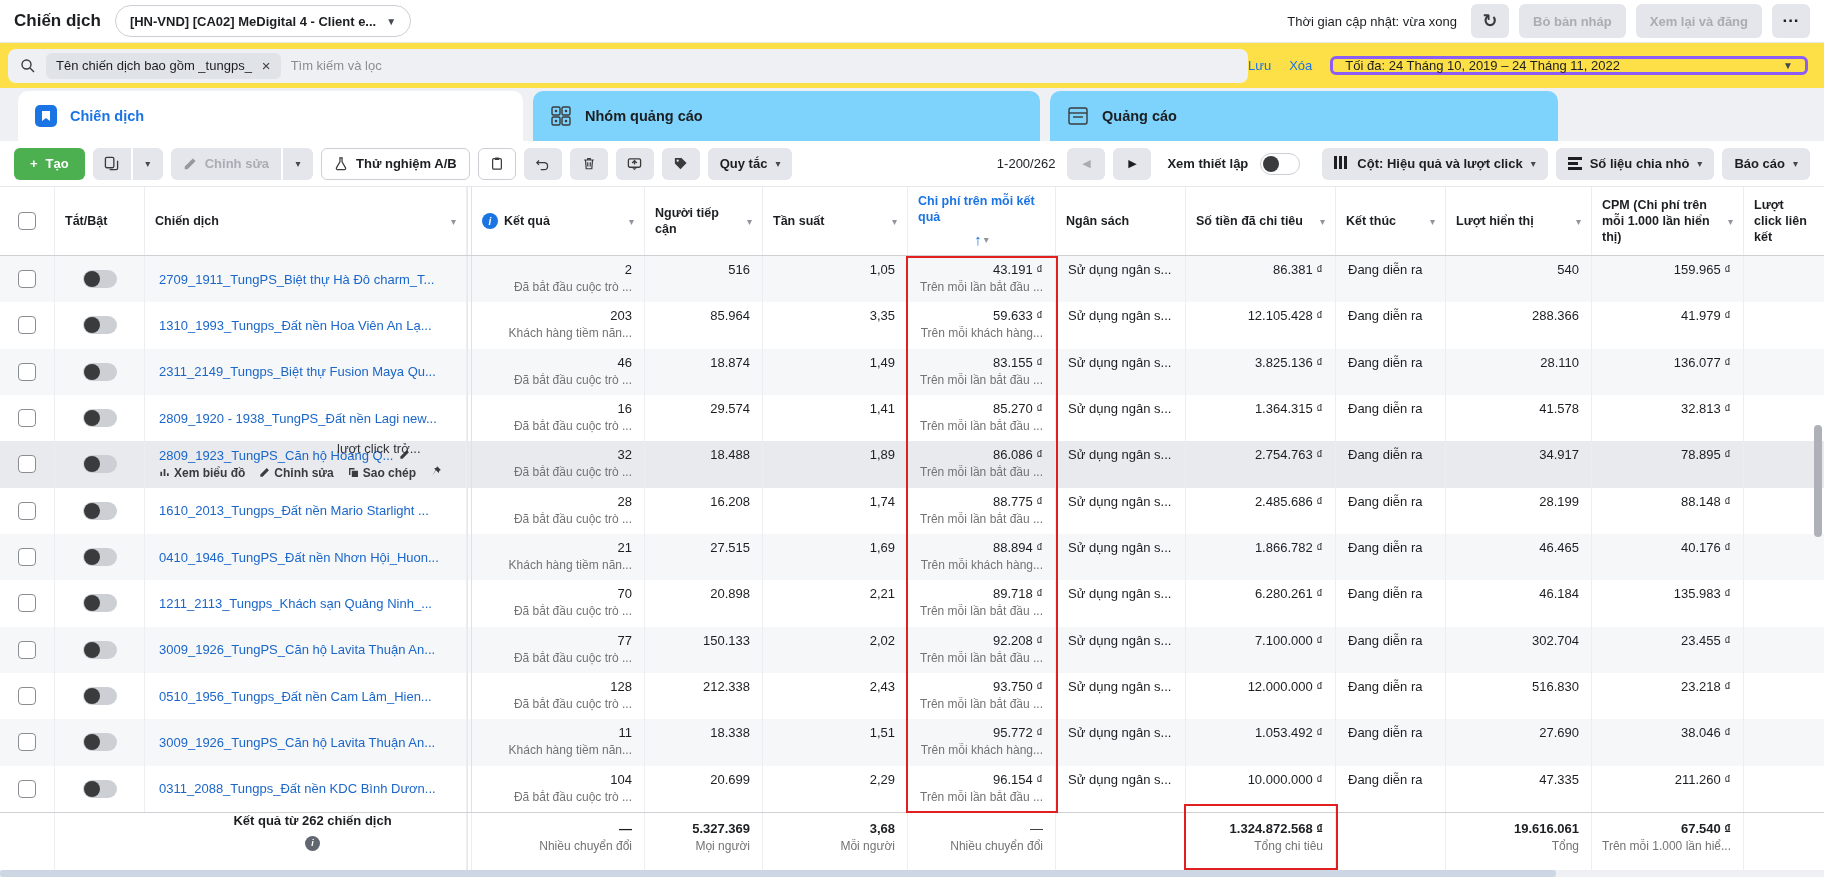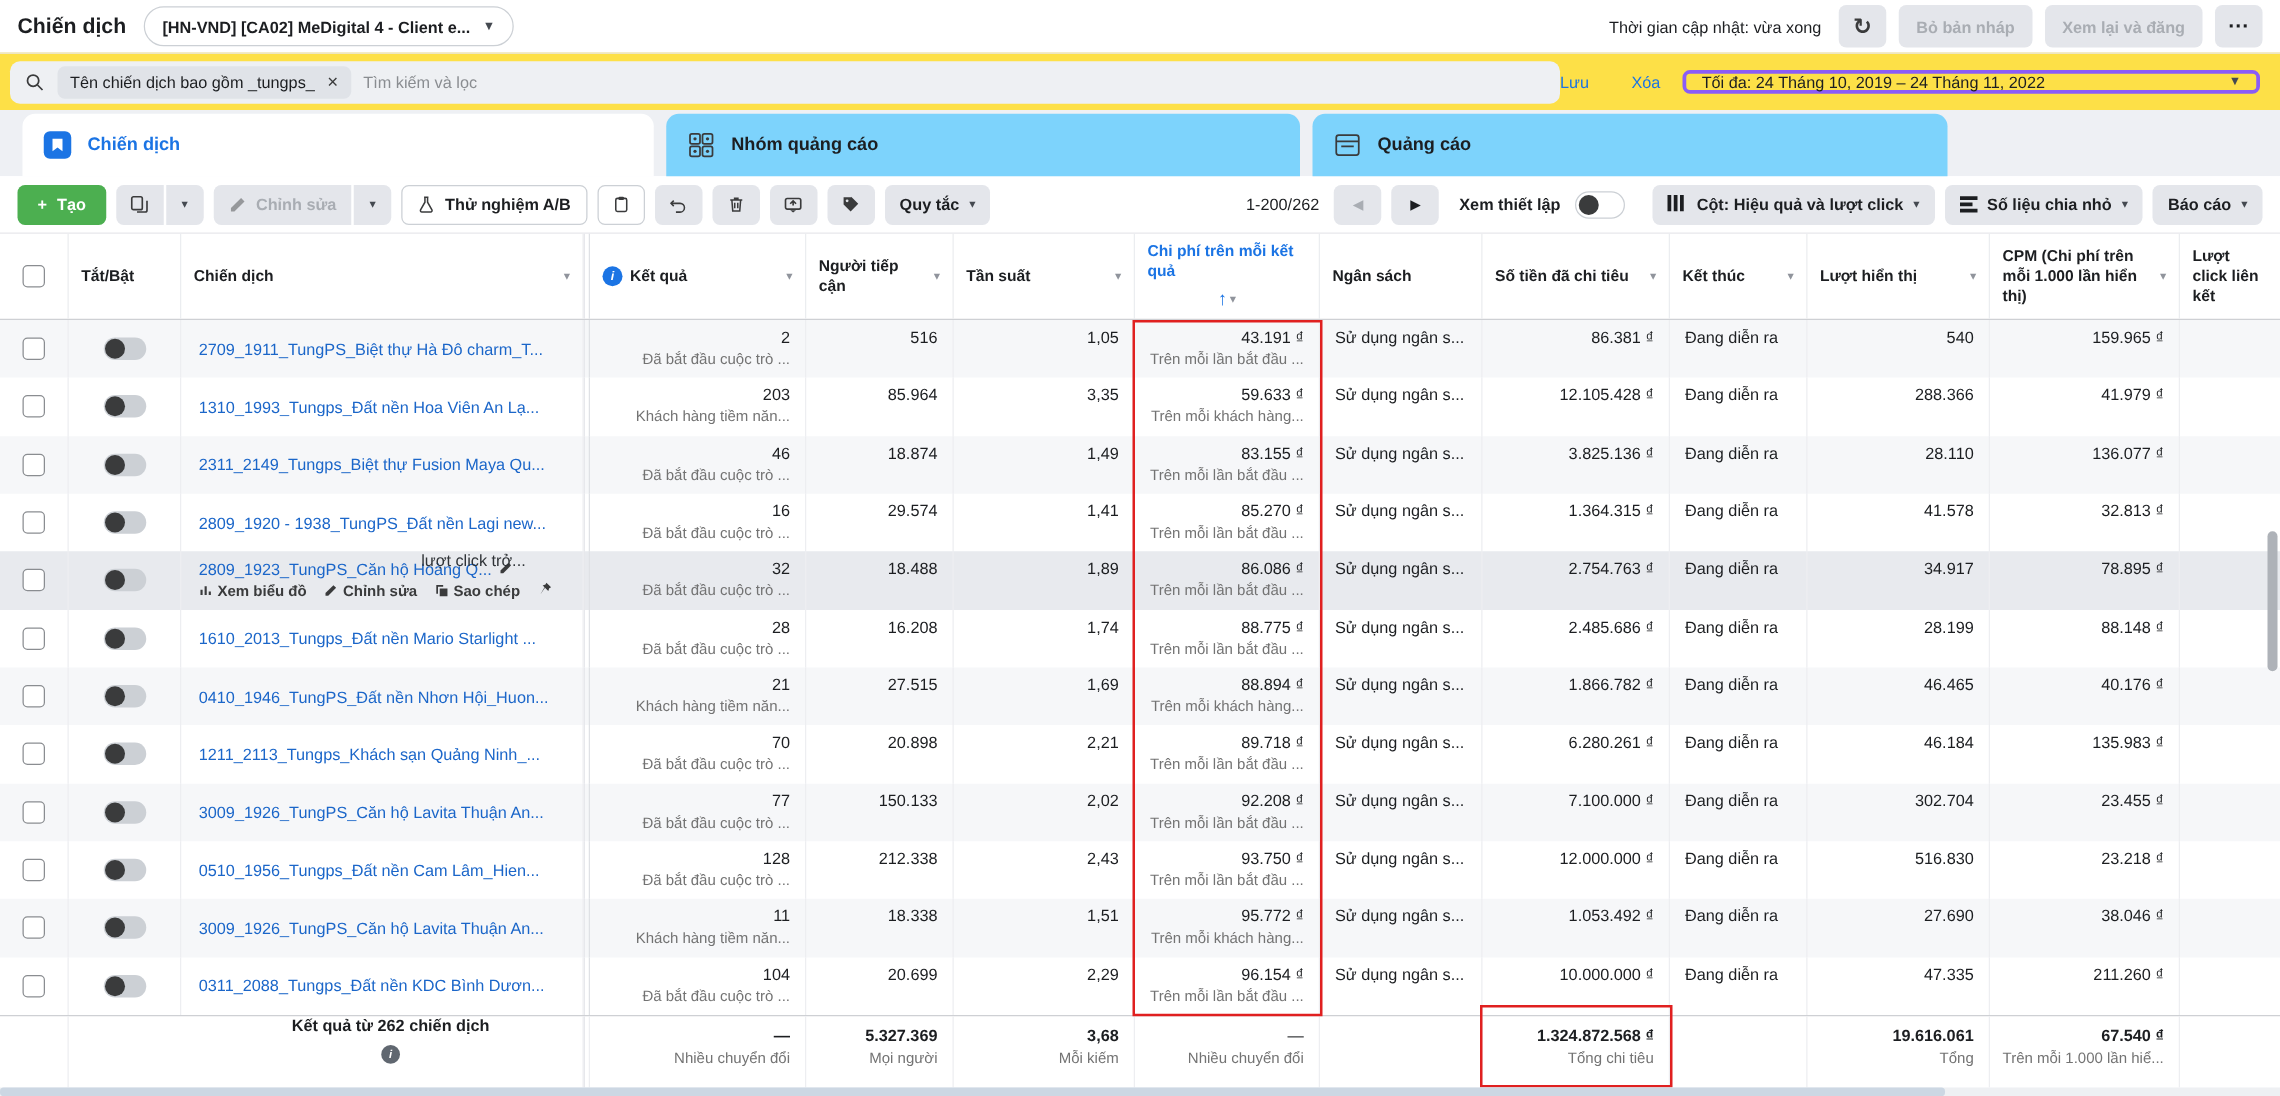--- a/index.html
+++ b/index.html
@@ -22,21 +22,21 @@
   .refresh-glyph { font-size:18px; color:#3a3b3c; }
 
   
   .filterbar { height:46px; background:#fde047; border-top:1px solid #e7e8ec; display:flex; align-items:center; padding:0 8px; }
   .searchbox { width:1240px; height:34px; background:#eef0f3; border-radius:8px; display:flex;
                align-items:center; gap:10px; padding:0 12px; }
   .chip { background:#e0e3e8; border-radius:6px; height:26px; display:flex; align-items:center; gap:10px;
           padding:0 10px; white-space:nowrap; }
   .chip-x { color:#3a3b3c; font-size:15px; cursor:pointer; }
   .search-ph { color:#8a8d91; }
-  .save-clear { margin-left:auto; display:flex; gap:34px; color:#1b74e4; }
+  .save-clear { margin-left:auto; display:flex; gap:18px; color:#1b74e4; }
   .save-clear span { cursor:pointer; }
   .datebox { margin-left:18px; margin-right:8px; flex:1; max-width:520px; border:3px solid #8b5cf6; border-radius:6px;
              height:19px; display:flex; align-items:center; justify-content:space-between; padding:0 12px; cursor:pointer; }
 
   
   .tabsbar { height:53px; background:#eef0f4; display:flex; align-items:flex-end; gap:10px; padding-left:18px; }
   .tab { height:50px; border-radius:10px 10px 0 0; background:#7dd3fc; display:flex; align-items:center;
          gap:12px; padding:0 16px; font-weight:700; font-size:14.5px; cursor:pointer; }
   .tab.t1 { width:505px; } .tab.t2 { width:507px; } .tab.t3 { width:508px; }
   .tab.active { background:#fff; color:#1b74e4; }
@@ -943,21 +943,21 @@
       <div class="fcell c-num">
           <div class="val">—</div>
           <div class="sub">Nhiều chuyển đổi</div>
         </div>
       <div class="fcell c-num">
           <div class="val">5.327.369</div>
           <div class="sub">Mọi người</div>
         </div>
       <div class="fcell c-num">
           <div class="val">3,68</div>
-          <div class="sub">Mỗi kiếm</div>
+          <div class="sub">Mỗi người</div>
         </div>
       <div class="fcell c-num">
           <div class="val" style="font-weight:400">—</div>
           <div class="sub">Nhiều chuyển đổi</div>
         </div>
       <div class="fcell"></div>
       <div class="fcell c-num">
           <div class="val">1.324.872.568 ₫</div>
           <div class="sub">Tổng chi tiêu</div>
         </div>

